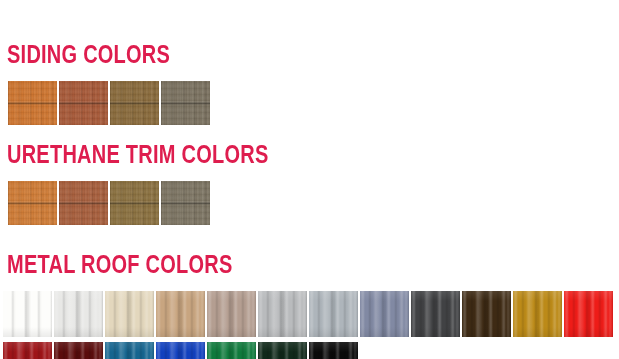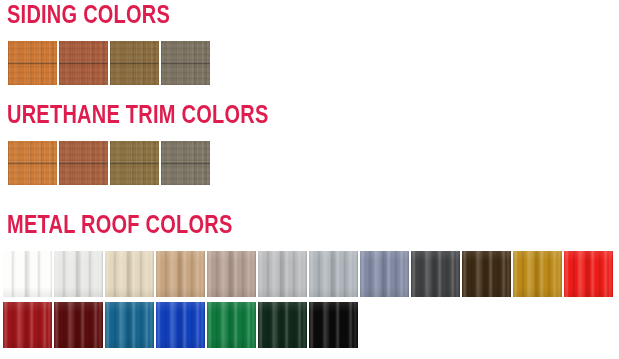--- a/index.html
+++ b/index.html
@@ -12,20 +12,21 @@
     height: 359px;
     overflow: hidden;
     font-family: "Liberation Sans", sans-serif;
     position: relative;
   }
   .page {
     position: relative;
     width: 619px;
     height: 281px;
     background: #ffffff;
+    margin-top: 40px;
   }
 
   
   .section-heading {
     font-family: "Liberation Sans Narrow", "Liberation Sans", sans-serif;
     font-weight: bold;
     color: #de1d4e;
     letter-spacing: 0.3px;
     line-height: 1;
     white-space: nowrap;

